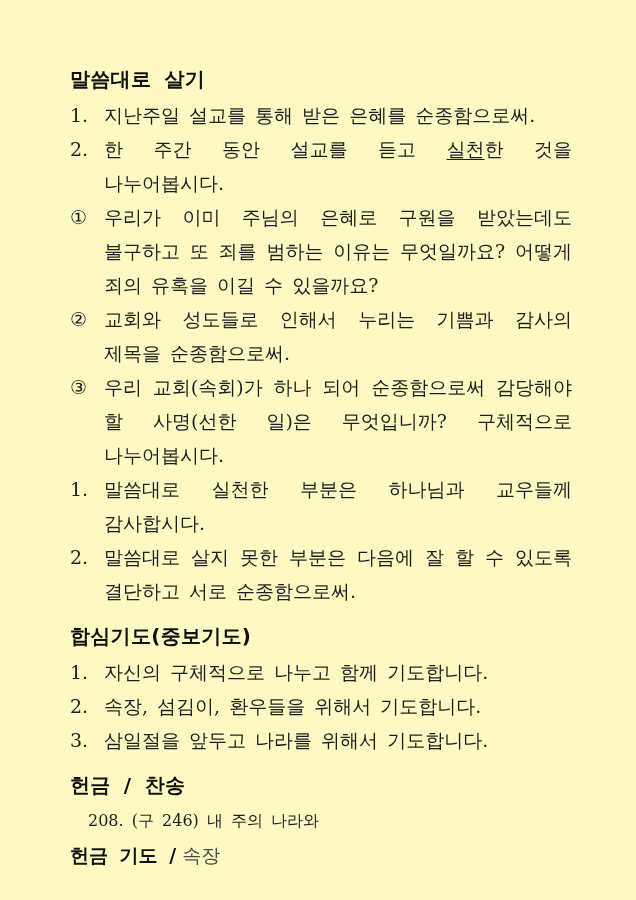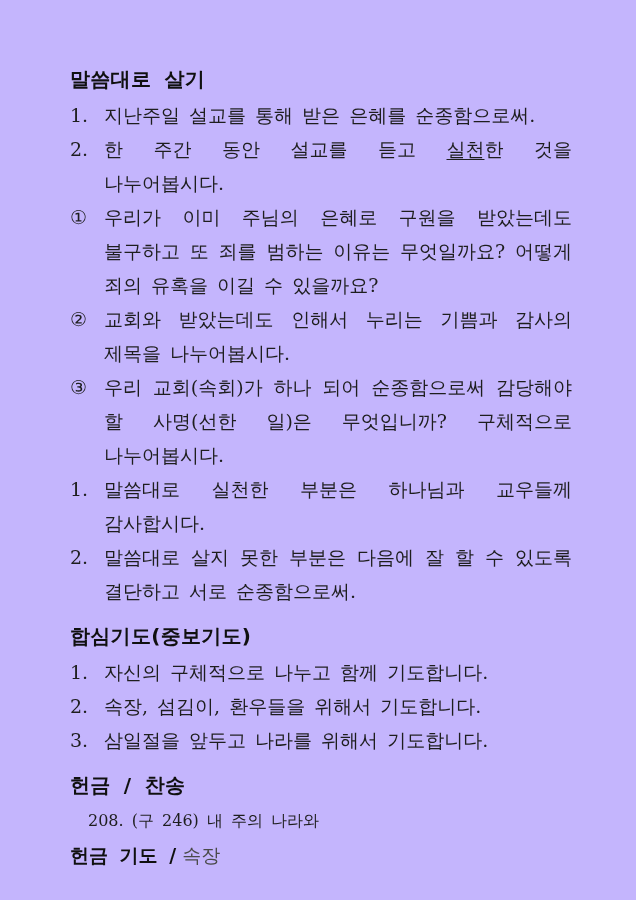--- a/index.html
+++ b/index.html
@@ -12,21 +12,21 @@
     height: 900px;
     overflow: hidden;
     font-family: "DejaVu Serif", serif;
     color: #1e1e1e;
   }
   .page {
     box-sizing: border-box;
     width: 636px;
     height: 900px;
     padding: 64px 64px 20px 70px;
-    background: #c4b5fd;
+    background: #fef9c3;
   }
   .sec { margin: 0; }
   h2.heading {
     font-family: "DejaVu Sans", sans-serif;
     font-size: 20px;
     line-height: 30px;
     font-weight: bold;
     color: #101010;
     margin: 13px 0 4px 0;
     word-spacing: 6px;
@@ -91,21 +91,21 @@
     <div class="item">
       <span class="marker">2.</span>
       <span class="text"><span>한 주간 동안 설교를 듣고 </span><span class="ul">실천</span><span>한 것을 나누어봅시다.</span></span>
     </div>
     <div class="item">
       <span class="marker">①</span>
       <span class="text">우리가 이미 주님의 은혜로 구원을 받았는데도 불구하고 또 죄를 범하는 이유는 무엇일까요? 어떻게 죄의 유혹을 이길 수 있을까요?</span>
     </div>
     <div class="item">
       <span class="marker">②</span>
-      <span class="text">교회와 받았는데도 인해서 누리는 기쁨과 감사의 제목을 나누어봅시다.</span>
+      <span class="text">교회와 성도들로 인해서 누리는 기쁨과 감사의 제목을 순종함으로써.</span>
     </div>
     <div class="item">
       <span class="marker">③</span>
       <span class="text">우리 교회(속회)가 하나 되어 순종함으로써 감당해야 할 사명(선한 일)은 무엇입니까? 구체적으로 나누어봅시다.</span>
     </div>
   </section>
 
   <section class="sec">
     <div class="item">
       <span class="marker">1.</span>

